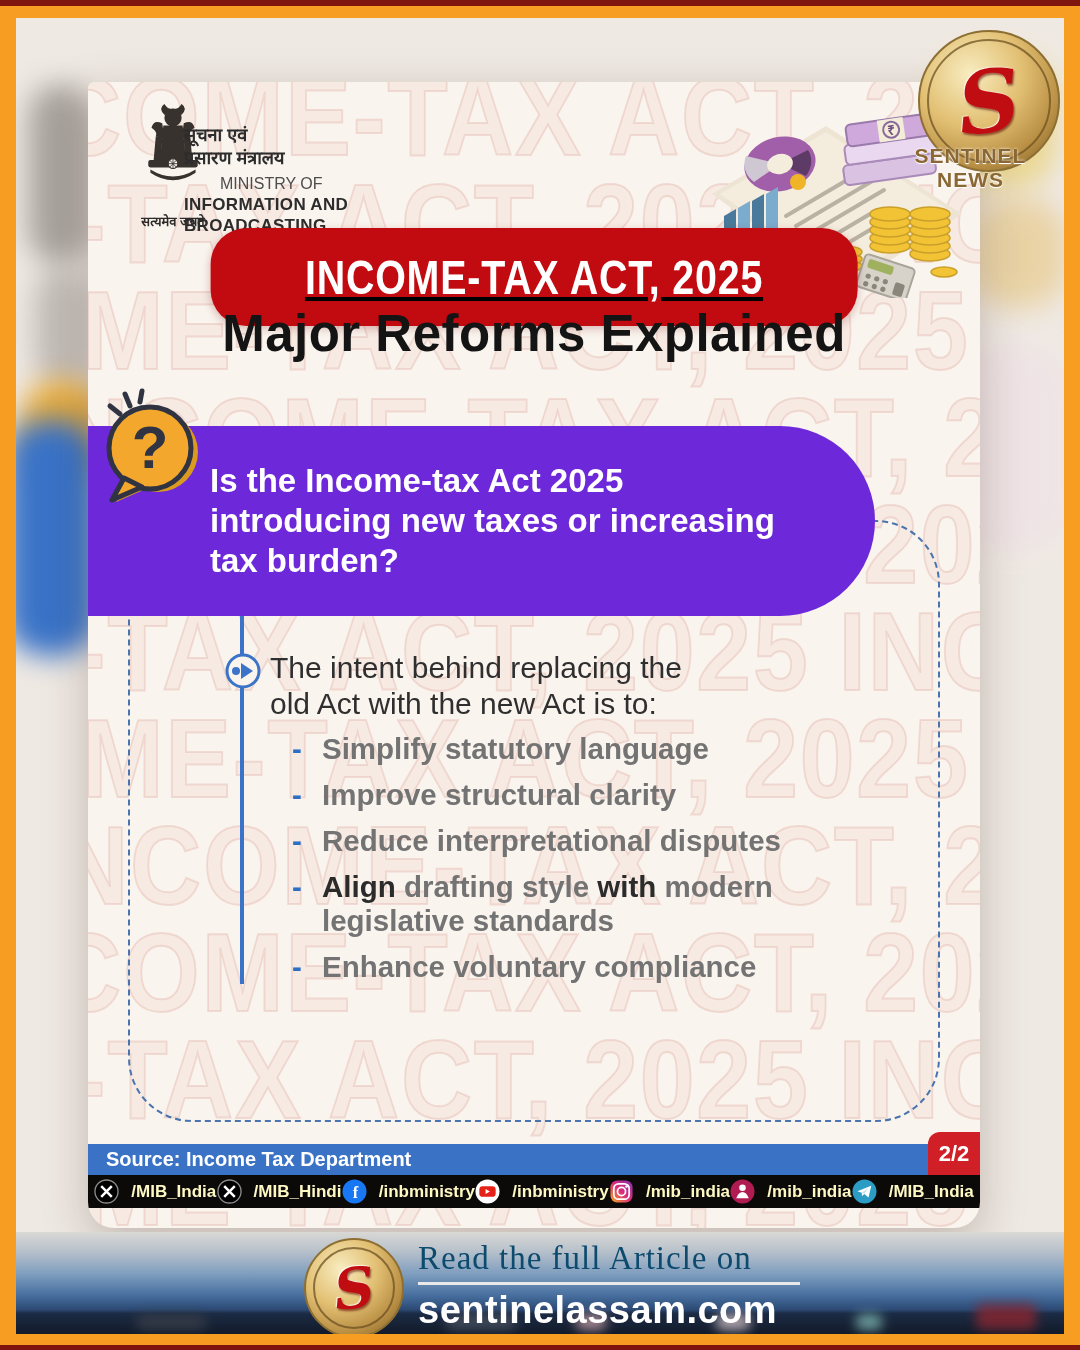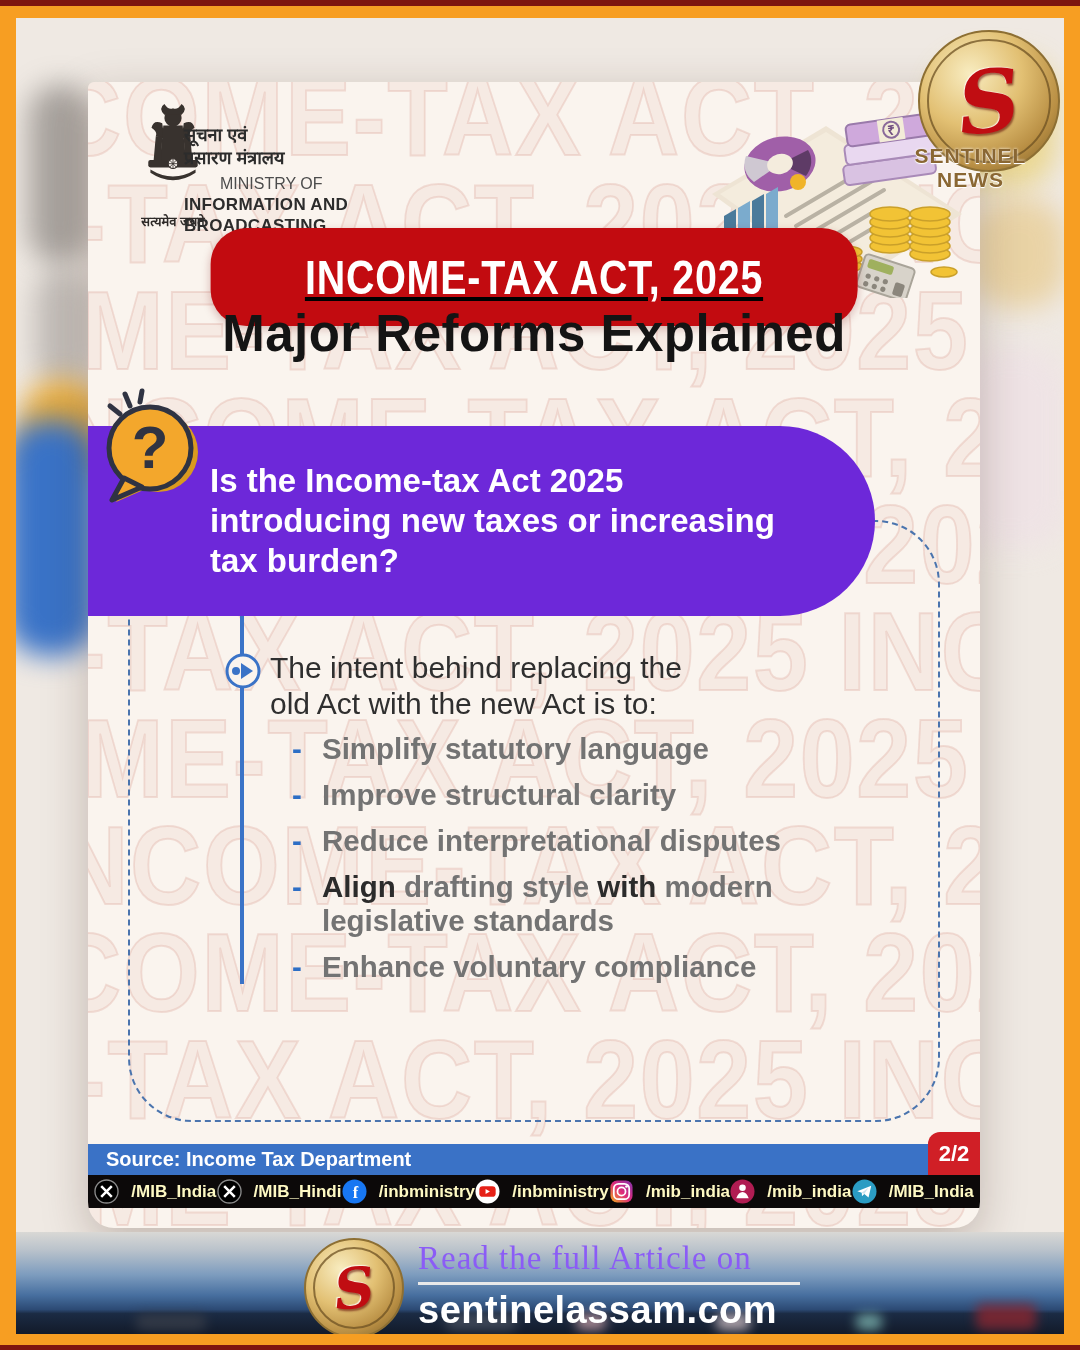--- a/index.html
+++ b/index.html
@@ -103,21 +103,21 @@
   .social-item svg{display:block;}
 
   
   #footer{position:absolute;left:0;top:1214px;width:1048px;height:102px;overflow:hidden;
         background:linear-gradient(180deg,#d9d8d5 0%,#b9c2cb 18%,#7d9cbe 42%,#476f9f 62%,#2c4a74 76%,#1b2b44 80%,#121a29 100%);}
   .f-blob{position:absolute;bottom:4px;height:16px;width:70px;filter:blur(6px);border-radius:6px;opacity:.8;}
   #footer-content{position:absolute;left:0;top:1214px;width:1048px;height:102px;z-index:20;}
   #sentinel-logo-footer{left:288px;top:6px;width:96px;height:96px;position:absolute;}
   #sentinel-logo-footer .s{font-size:56px;}
   #footer-lines{position:absolute;left:402px;top:8px;width:400px;}
-  #footer-read{font-family:"Liberation Serif",serif;font-size:33px;color:#8b5cf6;letter-spacing:1px;}
+  #footer-read{font-family:"Liberation Serif",serif;font-size:33px;color:#0c4a6e;letter-spacing:1px;}
   #footer-rule{width:382px;height:2.5px;background:#e9e9e9;margin:5px 0 4px 0;}
   #footer-site{font-size:38px;font-weight:800;color:#fff;letter-spacing:.5px;}
 </style>
 </head>
 <body>
 
 <div id="page">
   <div class="topline"></div>
 
   <div id="stage">

